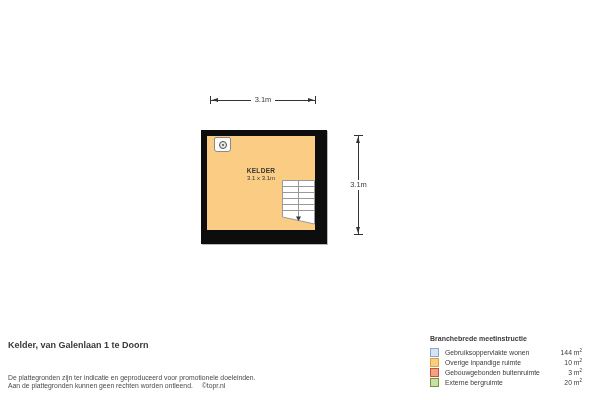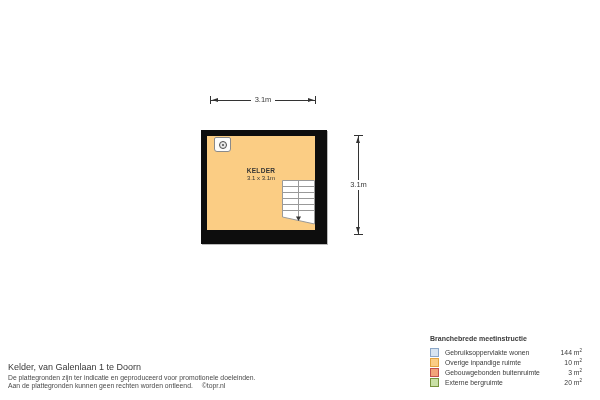--- a/index.html
+++ b/index.html
@@ -36,21 +36,21 @@
   .room-size{font-size:6px;color:#333;margin-top:1px;}
   .wm-icon{position:absolute;left:7px;top:1px;width:15px;height:13px;background:#fdfdfd;
     border:1px solid #8a8a8a;border-radius:2px 2px 3px 3px;
     display:flex;align-items:center;justify-content:center;}
   .wm-drum{width:6px;height:6px;border-radius:50%;border:1.5px solid #4d4d4d;background:#e8e8e8;
     display:flex;align-items:center;justify-content:center;}
   .wm-dot{width:2px;height:2px;border-radius:50%;background:#4d4d4d;}
   .stairs{position:absolute;right:0;top:44px;width:33px;height:45px;}
 
   
-  .footer-title{left:8px;top:362px;font-size:9px;font-weight:normal;color:#3a3a3a;}
+  .footer-title{left:8px;top:340px;font-size:9px;font-weight:bold;color:#3a3a3a;}
   .footer-line1{left:8px;top:374px;font-size:6.8px;color:#4a4a4a;}
   .footer-line2{left:8px;top:382px;font-size:6.8px;color:#4a4a4a;}
   .copyright{margin-left:9px;}
 
   
   .legend{left:430px;top:335px;width:152px;}
   .legend-title{font-size:7px;font-weight:bold;color:#3a3a3a;margin-bottom:5px;}
   .legend-row{display:flex;align-items:center;height:10px;font-size:6.8px;color:#3a3a3a;}
   .swatch{width:7px;height:7px;border:1px solid #999;margin-right:6px;flex:none;}
   .lg-label{flex:1;white-space:nowrap;}

